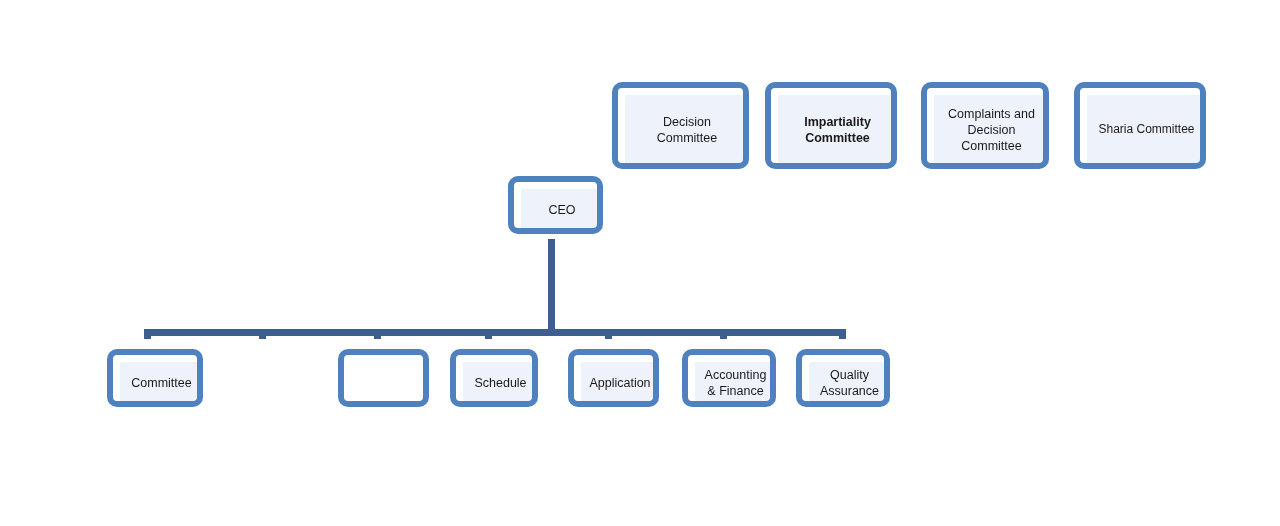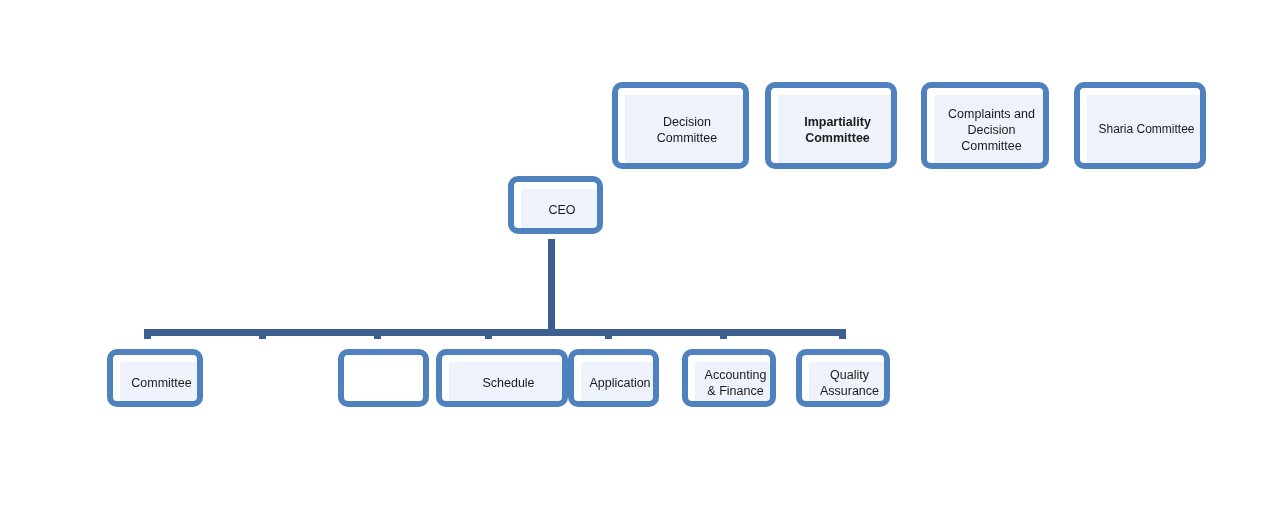--- a/index.html
+++ b/index.html
@@ -164,21 +164,21 @@
       </div>
     </div>
     <div class="node-frame"></div>
   </div>
 
 
   <div class="node" style="left:314px; top:349px; width:100px; height:67px;">
     <div class="node-frame"></div>
   </div>
 
-  <div class="node" style="left:412px; top:349px; width:97px; height:67px;padding-left:44px;">
+  <div class="node" style="left:426px; top:349px; width:97px; height:67px;">
     <div class="node-panel">
       <div class="node-inset">
         <span class="node-label">Schedule</span>
       </div>
     </div>
     <div class="node-frame"></div>
   </div>
 
   <div class="node" style="left:544px; top:349px; width:100px; height:67px;">
     <div class="node-panel">

